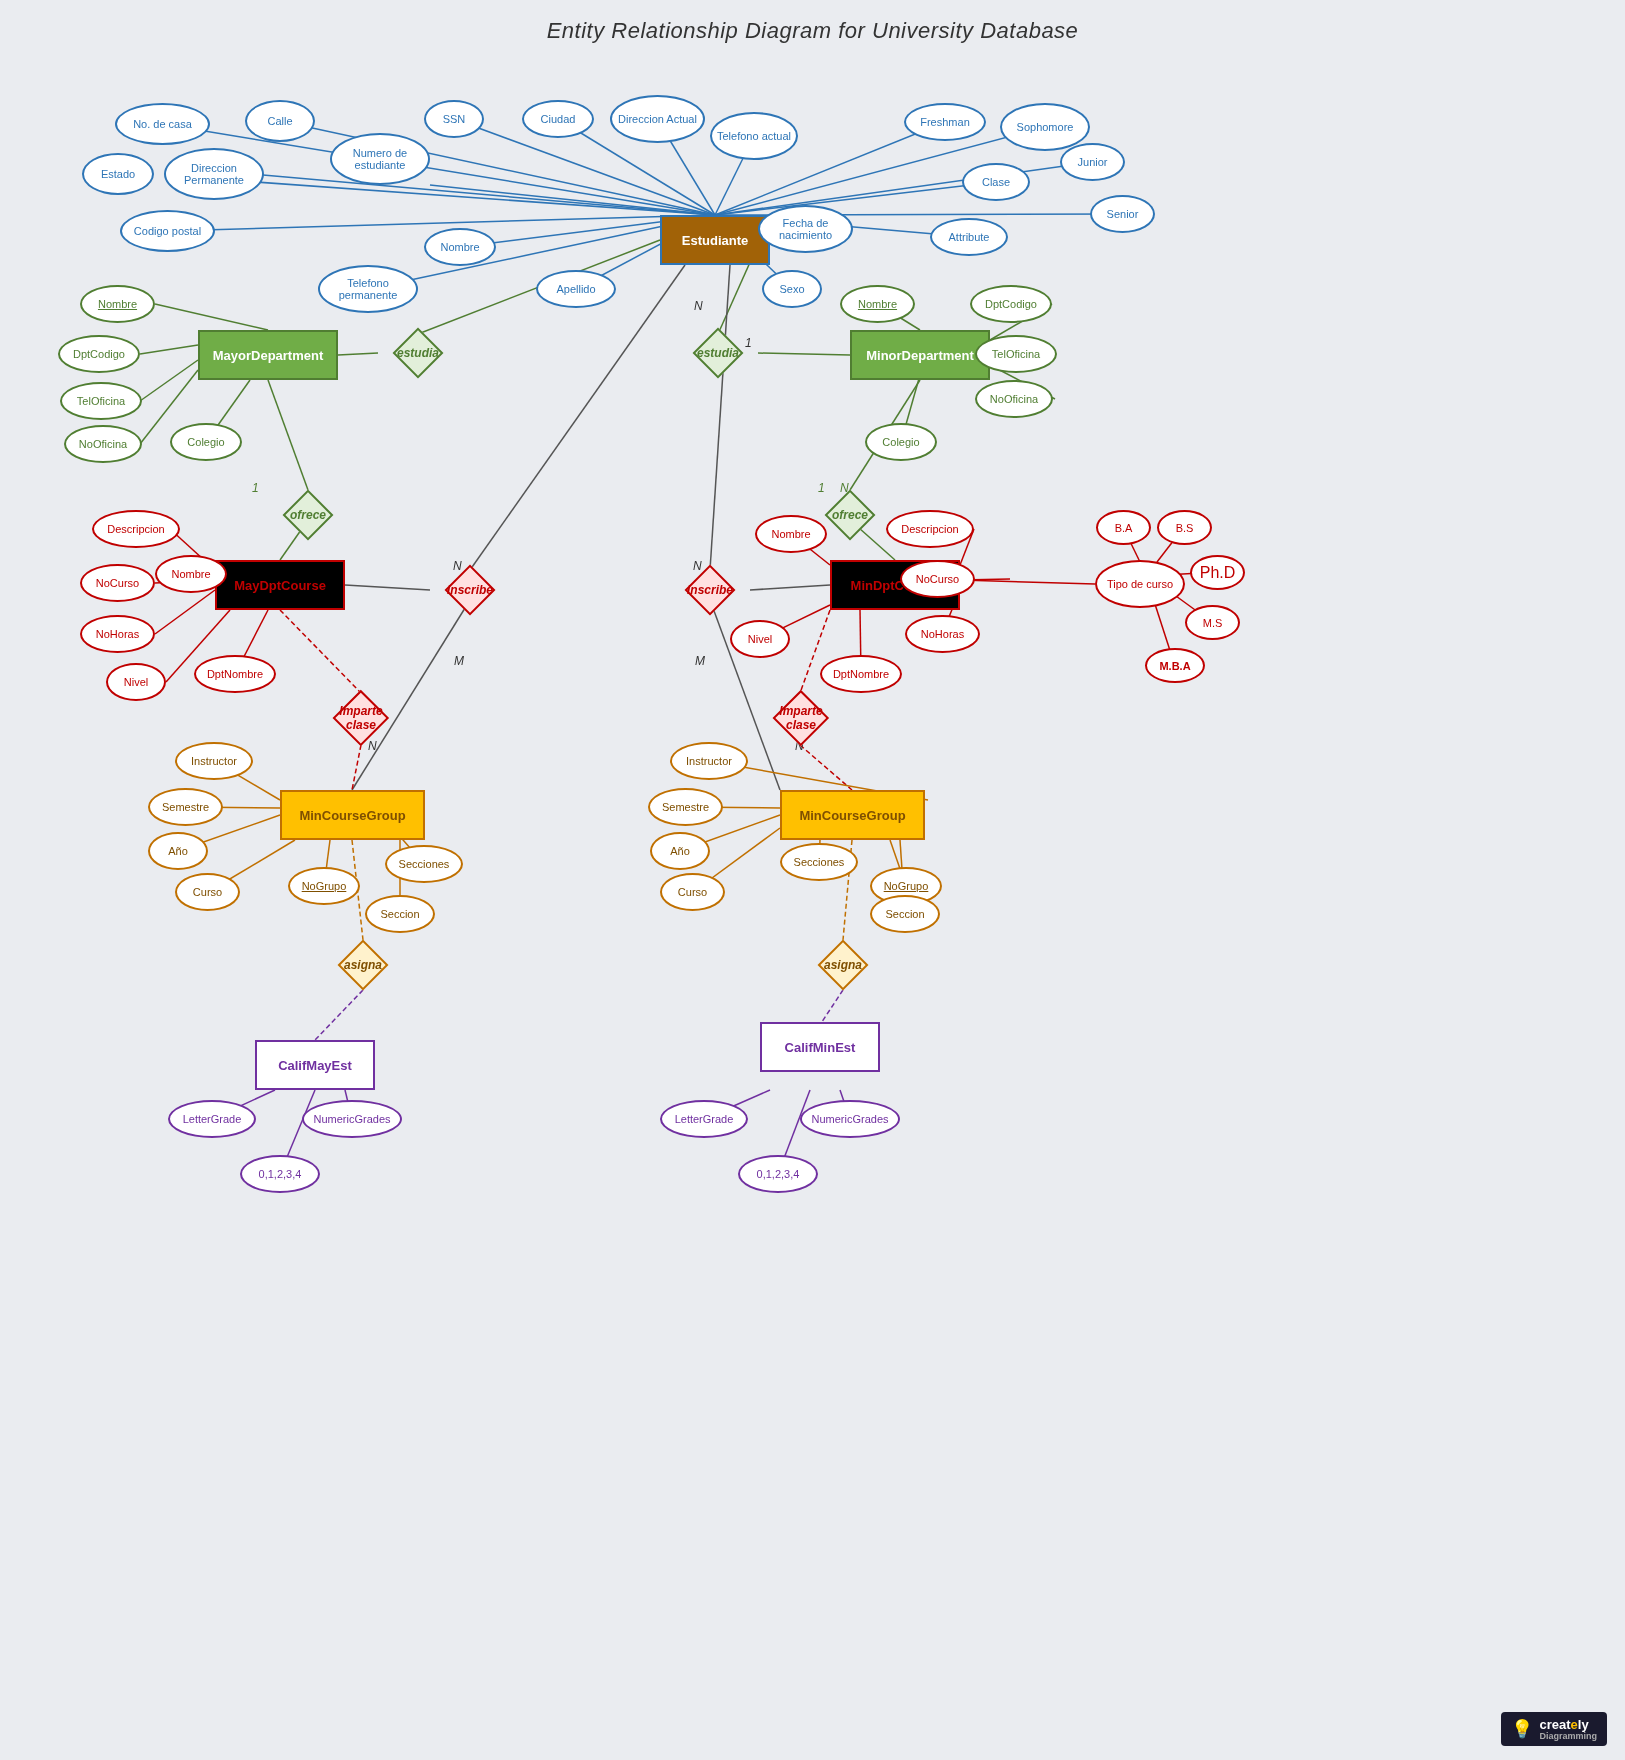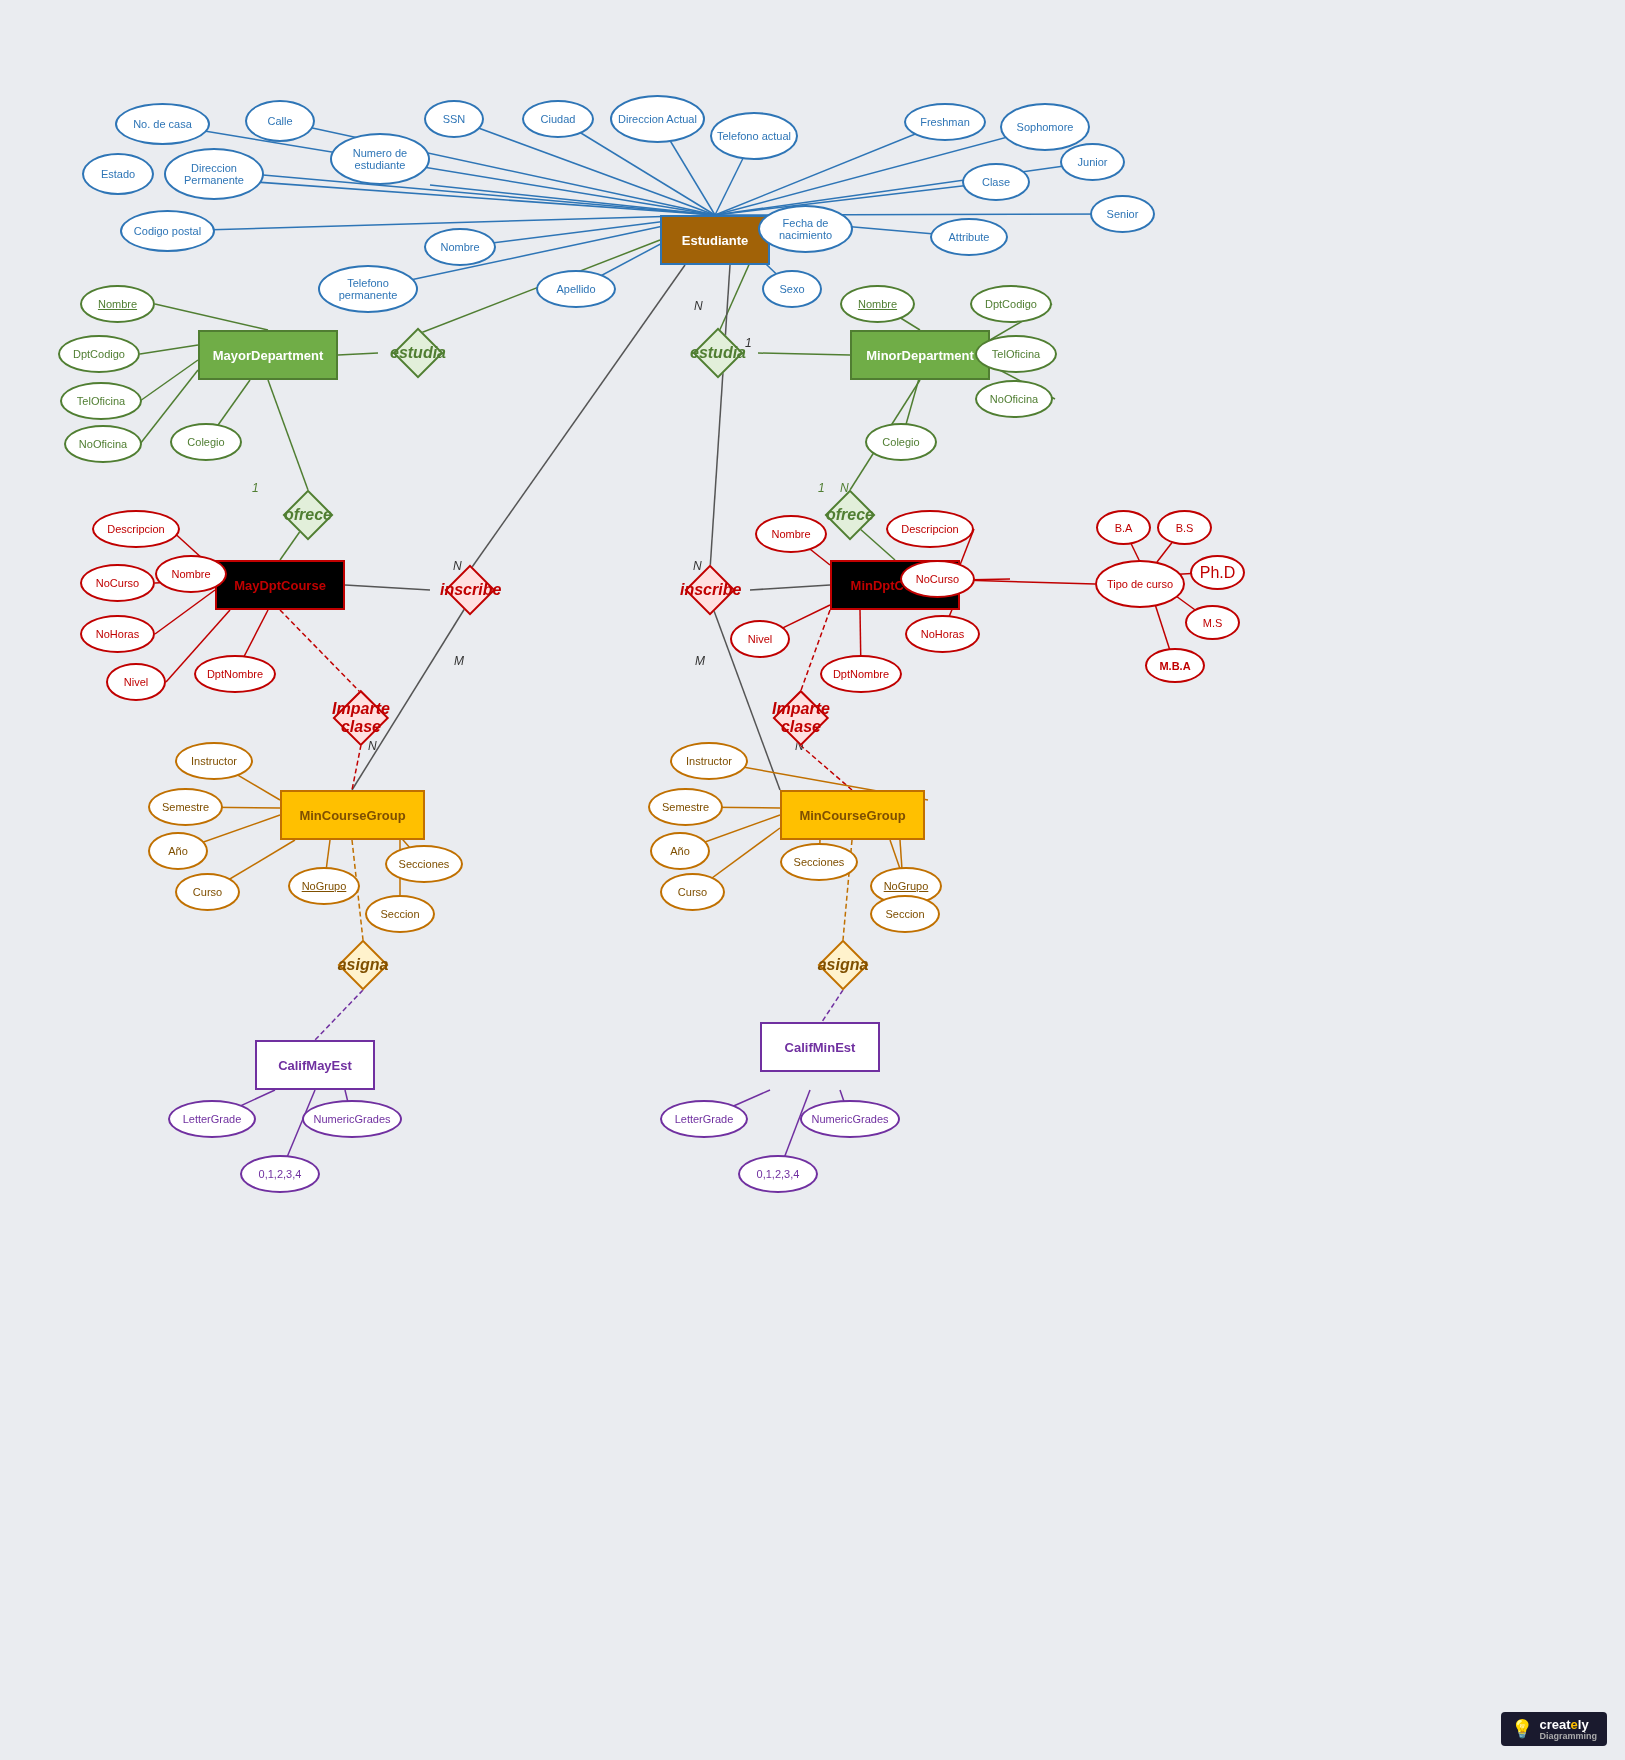--- a/index.html
+++ b/index.html
@@ -97,21 +97,21 @@
     }
     .diamond-inner {
       transform: rotate(45deg);
       border: 2px solid;
       display: flex;
       align-items: center;
       justify-content: center;
     }
     .diamond-label {
       position: absolute;
-      font-size: 16px;
+      font-size: 12px;
       font-style: italic;
       text-align: center;
       transform: none;
       z-index: 11;
       font-weight: bold;
     }
     .diamond-green .diamond-inner { border-color: #507e32; background: #e2efda; }
     .diamond-green .diamond-label { color: #507e32; }
     .diamond-red .diamond-inner { border-color: #c00000; background: #ffe0e0; }
     .diamond-red .diamond-label { color: #c00000; }
@@ -139,20 +139,21 @@
       font-size: 9px;
       color: #aaa;
       display: block;
       line-height: 1;
     }
   </style>
 </head>
 <body>
 
 <div id="diagram-container">
+  <div class="diagram-title">Entity Relationship Diagram for University Database</div>
 
   <svg id="main-svg" xmlns="http://www.w3.org/2000/svg">
 
     <line x1="715" y1="215" x2="263" y2="175" stroke="#2e75b6" stroke-width="1.5"></line>
     <line x1="715" y1="215" x2="280" y2="121" stroke="#2e75b6" stroke-width="1.5"></line>
     <line x1="715" y1="215" x2="214" y2="179" stroke="#2e75b6" stroke-width="1.5"></line>
     <line x1="715" y1="215" x2="162" y2="124" stroke="#2e75b6" stroke-width="1.5"></line>
     <line x1="715" y1="215" x2="168" y2="231" stroke="#2e75b6" stroke-width="1.5"></line>
 
     <line x1="715" y1="215" x2="430" y2="185" stroke="#2e75b6" stroke-width="1.5"></line>

